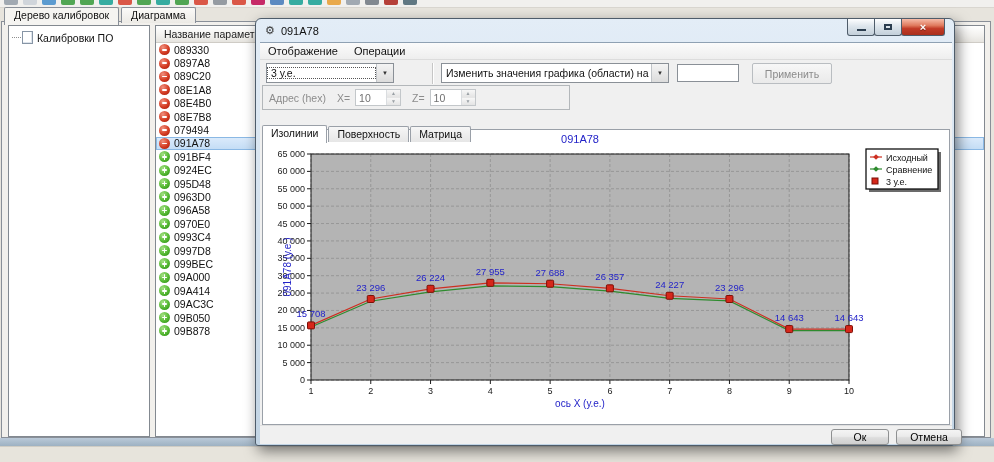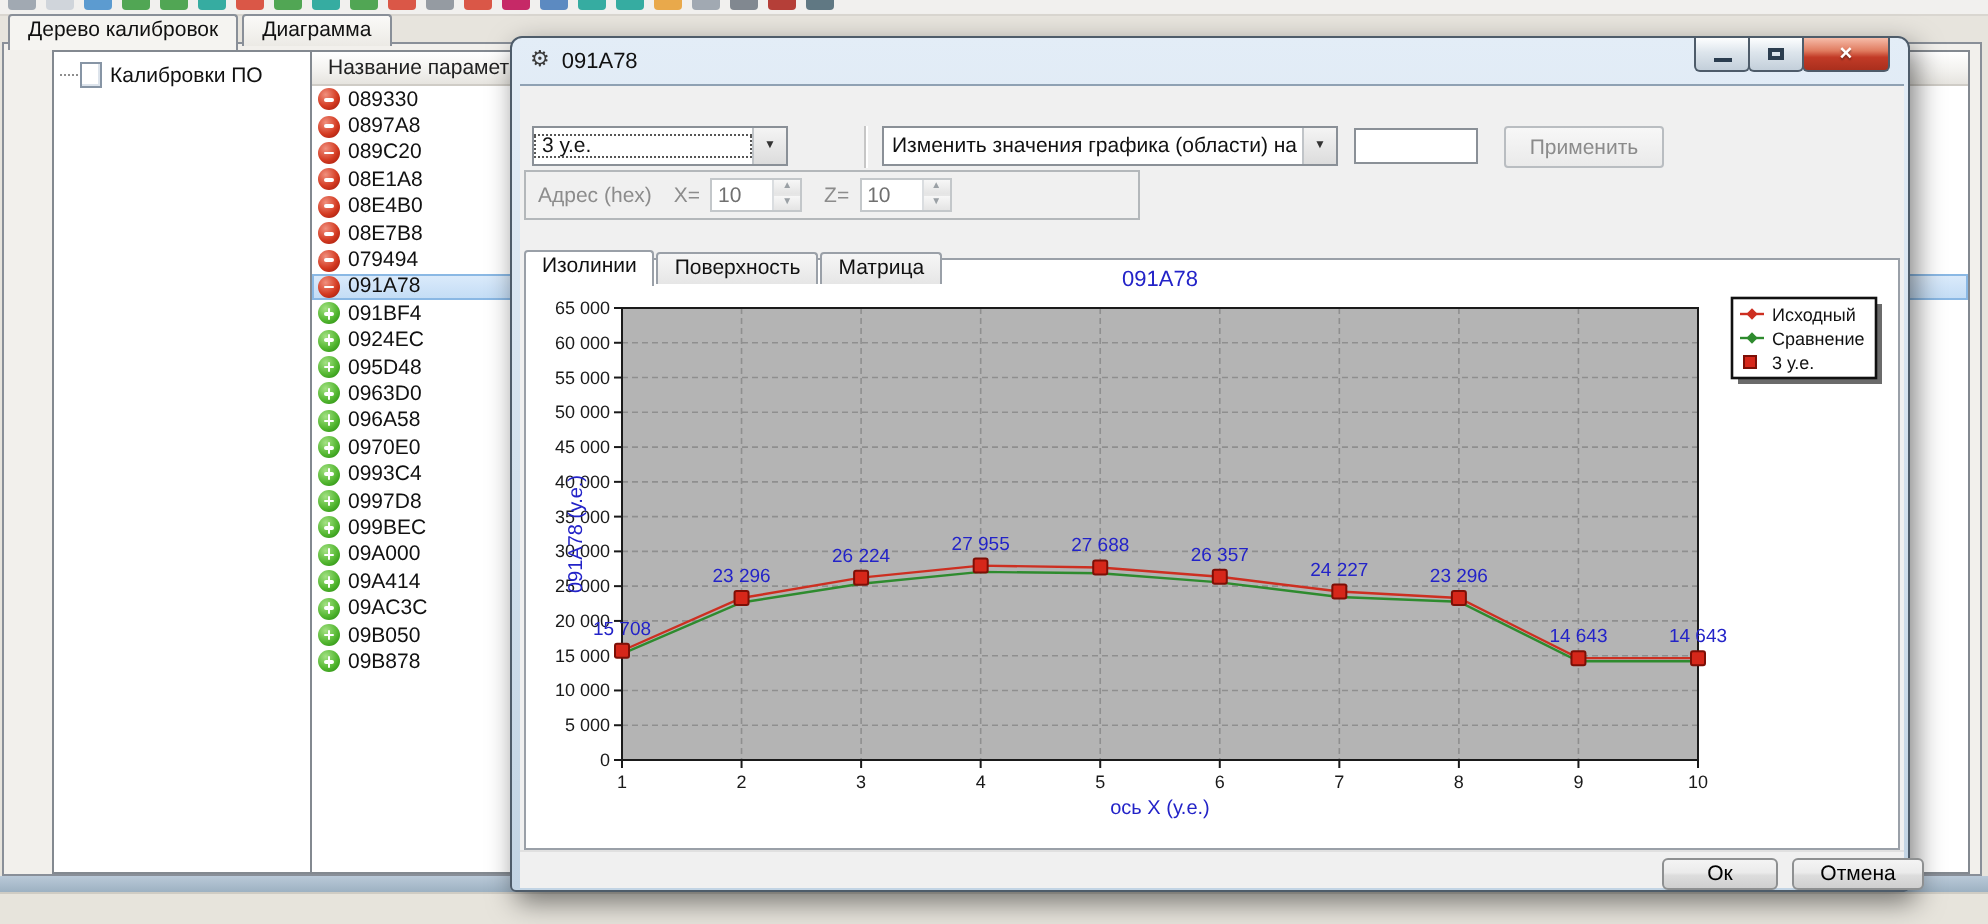--- a/index.html
+++ b/index.html
@@ -13,21 +13,21 @@
 
   .main-tabs{position:absolute;left:4px;top:7px;height:15px;display:flex;align-items:center;z-index:3;}
   .mtab{font-size:10.5px;line-height:11px;padding:2px 9px 2px;background:linear-gradient(#fbfaf8,#eceae5);
         border:1px solid #898f98;border-bottom:none;border-radius:2px 2px 0 0;margin-right:2px;white-space:nowrap;}
   .mtab.active{background:#f5f4f1;padding-bottom:4px;position:relative;top:1px;z-index:4;}
 
   .tab-body{position:absolute;left:1px;top:21px;width:990px;height:417px;background:#f2f0ec;
             border:1px solid #898f98;box-sizing:border-box;}
 
   .tree-panel{position:absolute;left:8px;top:25px;width:142px;height:412px;background:#fff;
-              border:1px solid #838990;box-sizing:border-box;margin-left:18px;}
+              border:1px solid #838990;box-sizing:border-box;}
   .tree-item{display:flex;align-items:center;margin:5px 0 0 3px;font-size:10.5px;}
   .tree-dash{width:9px;height:0;border-top:1px dotted #8e8e8e;margin-right:1px;flex:none;}
   .doc-icon{width:9px;height:11px;background:#fff;border:1px solid #8795a5;margin-right:4px;flex:none;
             box-shadow:inset -1px -1px 0 #dde4ec;}
 
   .list-panel{position:absolute;left:155px;top:25px;width:830px;height:412px;background:#fff;
               border:1px solid #838990;box-sizing:border-box;overflow:hidden;}
   .list-header{height:16px;background:linear-gradient(#ffffff,#f2f1ee 60%,#e6e4df);
                border-bottom:1px solid #cfccc6;display:flex;align-items:center;font-size:10.5px;
                color:#222;padding-left:8px;}
@@ -261,20 +261,24 @@
         </div>
       <div class="wbtn">
           <span class="glyph-max"></span>
         </div>
       <div class="wbtn close">
           <span>×</span>
         </div>
     </div>
 
     <div class="dlg-content">
+      <div class="menu-bar">
+        <span class="menu-item">Отображение</span>
+        <span class="menu-item">Операции</span>
+      </div>
 
       <div class="combo" id="combo-units">
         <span class="ctxt focus">3 у.е.</span>
         <span class="arrow">▼</span>
       </div>
       <div class="vsep"></div>
       <div class="combo" id="combo-op">
         <span class="ctxt">Изменить значения графика (области) на значение</span>
         <span class="arrow">▼</span>
       </div>

